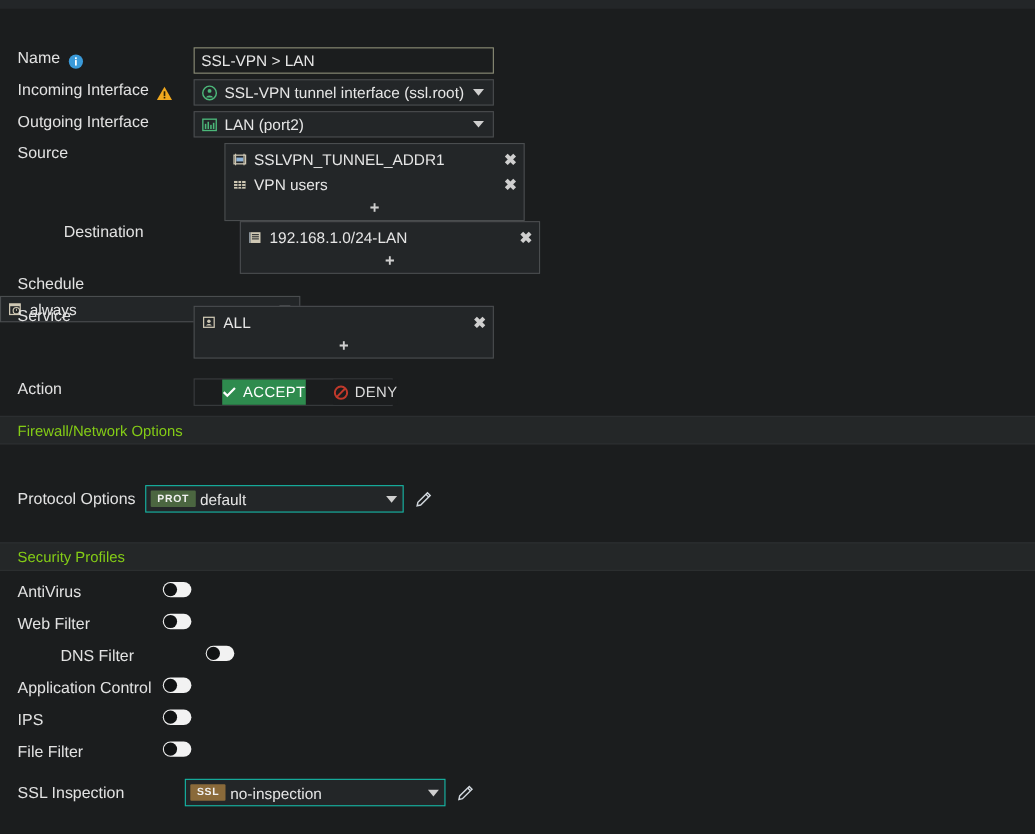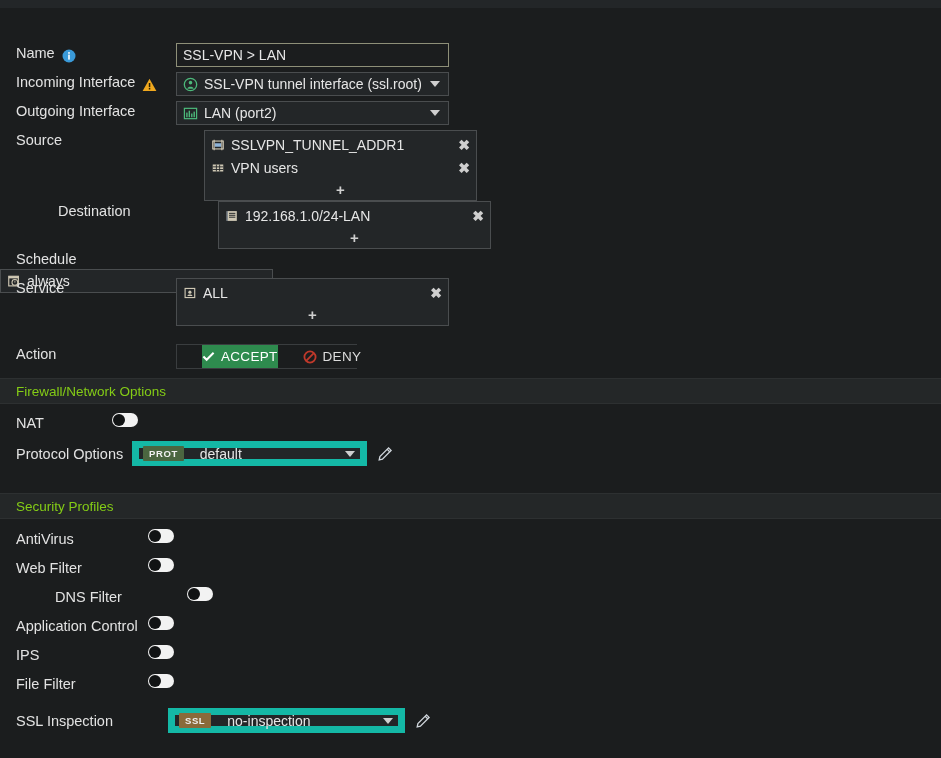--- a/index.html
+++ b/index.html
@@ -82,22 +82,22 @@
     width:26px; height:14px; border-radius:7px; background:#f2f2f2;
     position:relative; cursor:pointer; flex:0 0 auto;
   }
   .toggle::after {
     content:""; position:absolute; left:1px; top:1px;
     width:12px; height:12px; border-radius:50%; background:#111314;
   }
 
   
   .badgesel {
-    height:25px; background:#232628; border:7px solid #14b8a6;
-    display:flex; align-items:center; padding:0 5px 0 4px; gap:16px;
+    height:25px; background:#232628; border:1px solid #14b8a6;
+    display:flex; align-items:center; padding:0 5px 0 4px; gap:4px;
     font-size:14px; color:#e6e6e6;
   }
   .badge {
     font-size:9.5px; font-weight:bold; letter-spacing:0.6px; color:#f0f0f0;
     padding:2px 6px; line-height:11px; border-radius:1px;
   }
   .badgesel .bs-txt { flex:1; white-space:nowrap; overflow:hidden; }
 
   .pencil { margin-left:10px; cursor:pointer; display:inline-flex; align-items:center; }
 
@@ -288,26 +288,20 @@
         </span>
         <span>DENY</span>
       </div>
     </div>
   </div>
 
   <div class="sechdr" style="top:378px;">
     <span>Firewall/Network Options</span>
   </div>
 
-  <div class="row" style="top:413px;">
-    <div class="lbl" style="width:112px;">
-      <span>NAT</span>
-    </div>
-    <div class="toggle"></div>
-  </div>
 
   <div class="row" style="top:441px; align-items:center;">
     <div class="lbl" style="width:132px;">
       <span>Protocol Options</span>
     </div>
     <div class="badgesel" style="width:235px;">
       <span class="badge" style="background:#4b6640;">PROT</span>
       <span class="bs-txt">default</span>
       <span class="caret"></span>
     </div>

